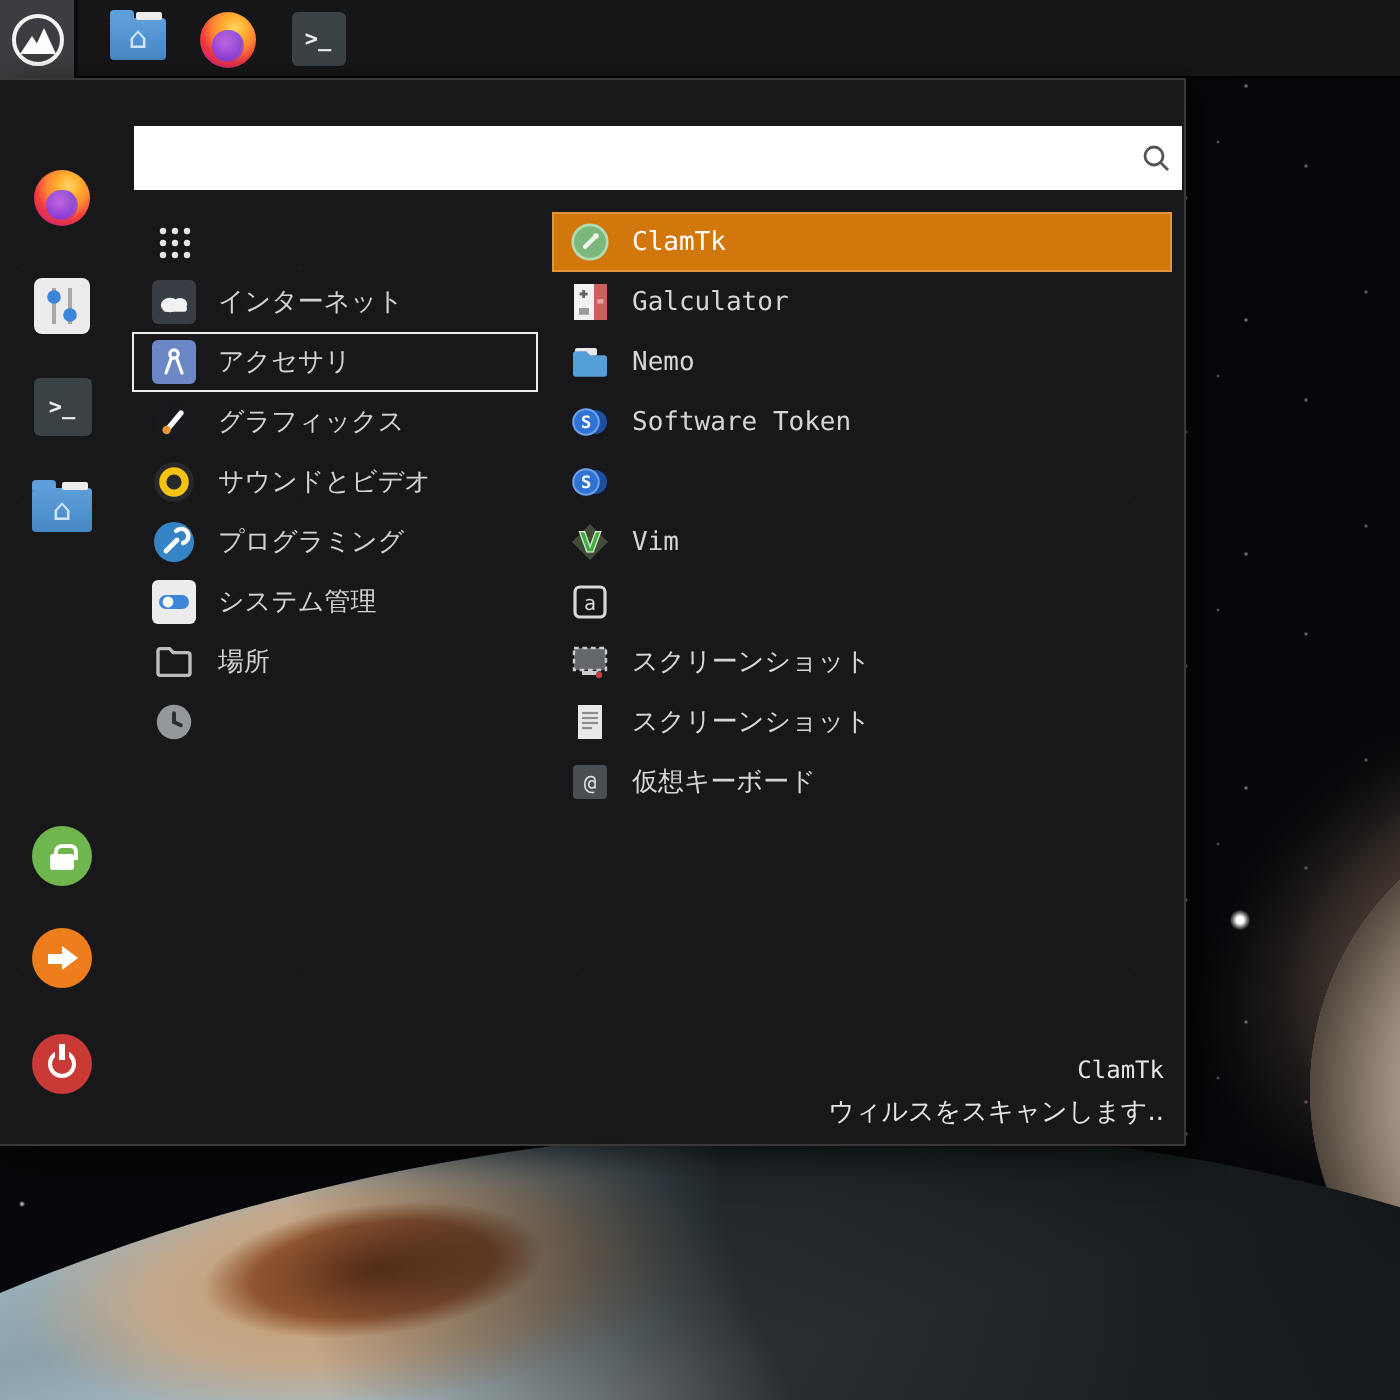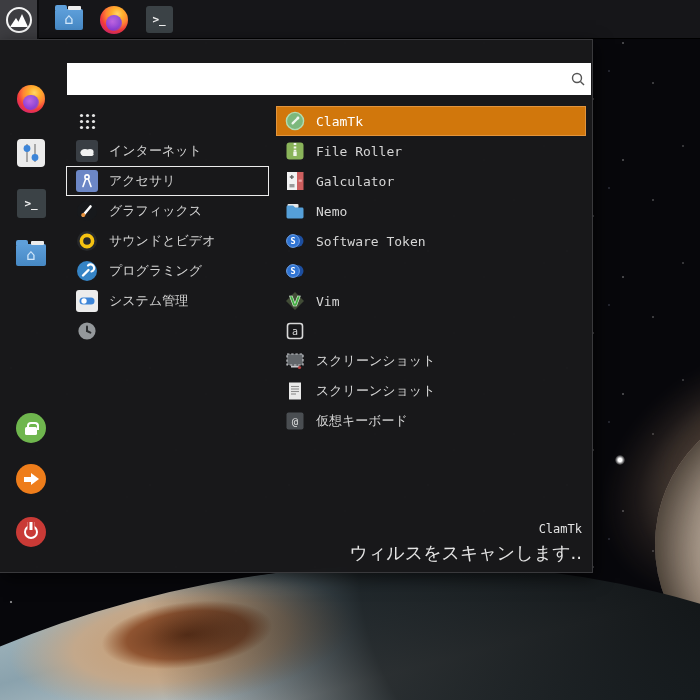--- a/index.html
+++ b/index.html
@@ -95,21 +95,21 @@
   .app-col{position:absolute;left:276px;top:66px;width:310px}
   .app-row{height:30px;display:flex;align-items:center;gap:11px;padding:0 8px;border:1px solid transparent;cursor:pointer}
   .app-row.selected{background:#d1770c;border-color:#e2943c}
   .app-icon{width:20px;height:20px;flex:0 0 20px;display:flex;align-items:center;justify-content:center}
   .app-label{font-family:"DejaVu Sans Mono","DejaVu Sans",monospace;font-size:13px;color:#d6d6d6;white-space:nowrap}
   .app-row.selected .app-label{color:#fff}
 
   
   .info{position:absolute;right:10px;bottom:7px;text-align:right;color:#e4e4e4}
   .info .t{font-family:"DejaVu Sans Mono",monospace;font-size:12px;margin-bottom:5px}
-  .info .d{font-size:18px}
+  .info .d{font-size:13px}
 </style>
 </head>
 <body>
 
 <div class="stage">
 
   <div class="wallpaper">
     <div class="stars"></div>
     <div class="milkyway"></div>
     <div class="dustlane"></div>
@@ -259,50 +259,48 @@
               <rect width="22" height="22" rx="3" fill="#ececec"></rect>
               <rect x="3.5" y="7.5" width="15" height="7" rx="3.5" fill="#3d85d8"></rect>
               <circle cx="8" cy="11" r="2.7" fill="#fff"></circle>
             </svg>
         </span>
         <span class="cat-label">システム管理</span>
       </div>
       <div class="cat-row">
         <span class="cat-icon">
           <svg width="22" height="22" viewBox="0 0 22 22">
+              <path d="M3 7.5 v-2 a1.2 1.2 0 0 1 1.2-1.2 h4.6 l1.8 2 h7.2 A1.2 1.2 0 0 1 19 7.5 v9 a1.2 1.2 0 0 1 -1.2 1.2 H4.2 A1.2 1.2 0 0 1 3 16.5 z" fill="none" stroke="#bdbdbd" stroke-width="1.7"></path>
+            </svg>
+        </span>
+        <span class="cat-label">場所</span>
+      </div>
+      <div class="cat-row">
+        <span class="cat-icon">
+          <svg width="22" height="22" viewBox="0 0 22 22">
               <circle cx="11" cy="11" r="8.6" fill="#94989b"></circle>
               <g stroke="#2c2e30" stroke-width="2" stroke-linecap="round">
                 <line x1="11" y1="11" x2="11" y2="6.6"></line>
                 <line x1="11" y1="11" x2="14.4" y2="12.6"></line>
               </g>
             </svg>
         </span>
       </div>
     </div>
 
     <div class="app-col">
       <div class="app-row selected">
         <span class="app-icon">
           <svg width="20" height="20" viewBox="0 0 20 20">
               <circle cx="10" cy="10" r="8.6" fill="#7cb87c" stroke="#b2dcb2" stroke-width="1.4"></circle>
               <path d="M13 7 L7.6 12.4" stroke="#eef6ee" stroke-width="2.2" stroke-linecap="round"></path>
               <circle cx="13" cy="7" r="1.4" fill="#eef6ee"></circle>
             </svg>
         </span>
         <span class="app-label">ClamTk</span>
-      </div>
-      <div class="app-row">
-        <span class="app-icon">
-          <svg width="20" height="20" viewBox="0 0 20 20">
-              <rect x="1.5" y="1.5" width="17" height="17" rx="3" fill="#8ab45a"></rect>
-              <line x1="10" y1="2" x2="10" y2="10.5" stroke="#f2f6ec" stroke-width="2.6" stroke-dasharray="2 1.4"></line>
-              <rect x="8.3" y="10.5" width="3.4" height="4.6" rx=".6" fill="#f2f6ec"></rect>
-            </svg>
-        </span>
-        <span class="app-label">File Roller</span>
       </div>
       <div class="app-row">
         <span class="app-icon">
           <svg width="20" height="20" viewBox="0 0 20 20">
               <rect x="2" y="1" width="10" height="18" fill="#f2f2f2"></rect>
               <rect x="12" y="1" width="6.5" height="18" fill="#cd5f5f"></rect>
               <path d="M6.8 4 v4 M4.8 6 h4" stroke="#666" stroke-width="1.4"></path>
               <rect x="13.6" y="8.6" width="3.2" height="2.2" fill="#e8a0a0"></rect>
               <rect x="4.5" y="13" width="5" height="3.4" fill="#9a9a9a"></rect>
             </svg>

